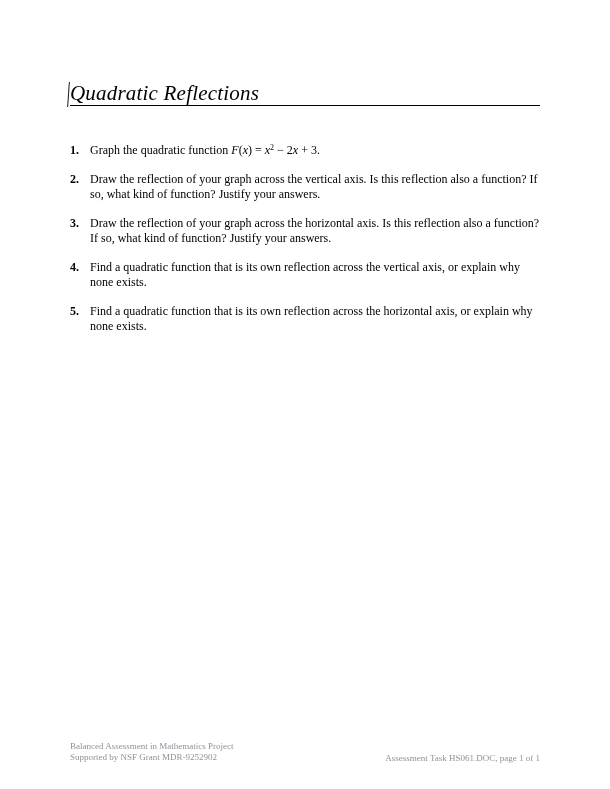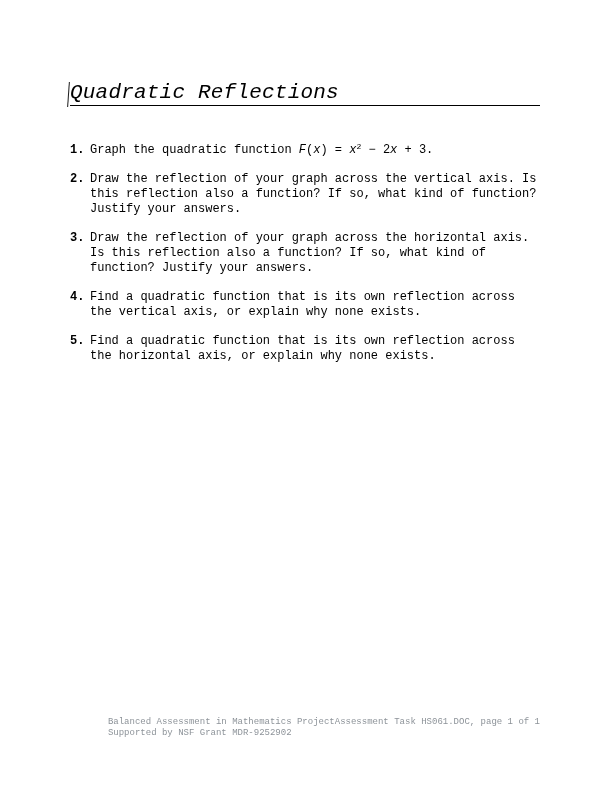--- a/index.html
+++ b/index.html
@@ -5,21 +5,21 @@
   html, body {
     margin: 0;
     padding: 0;
     background: #ffffff;
   }
   .page {
     position: relative;
     width: 542px;
     height: 789px;
     background: #ffffff;
-    font-family: Liberation Mono, monospace;
+    font-family: Liberation Serif, serif;
     color: #000000;
     overflow: hidden;
   }
   .caret {
     position: absolute;
     left: 68px;
     top: 82px;
     width: 1.2px;
     height: 25px;
     background: #1a1a1a;
@@ -67,29 +67,29 @@
   }
   .math i, .txt i { font-style: italic; }
   .math-sup {
     font-size: 8px;
     line-height: 0;
     vertical-align: 4.5px;
   }
   .footer {
     position: absolute;
     left: 70px;
-    top: 717px;
+    top: 741px;
     width: 470px;
     display: flex;
-    justify-content: flex-end;
+    justify-content: space-between;
     font-size: 9px;
     line-height: 10.5px;
     color: #8d9399;
   }
-  .footer-right { text-align: right; }
+  .footer-right { text-align: right; margin-top: 12px; }
 </style>
 </head>
 <body>
 
 <div class="page">
 
   <span class="caret"></span>
 
   <h1 class="title">Quadratic Reflections</h1>
 

